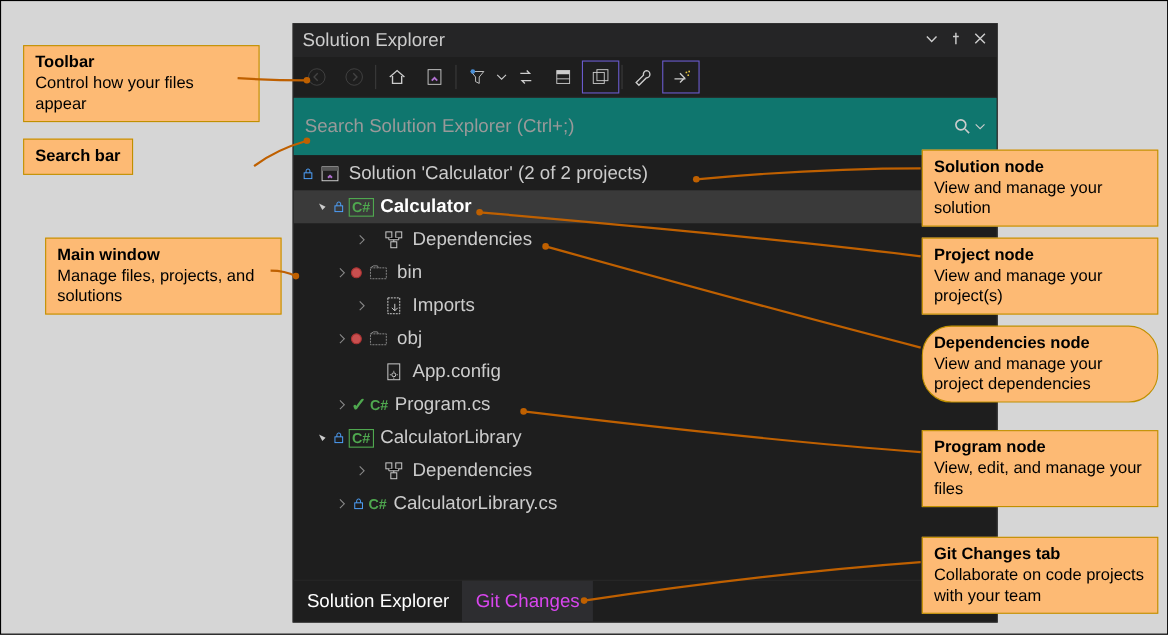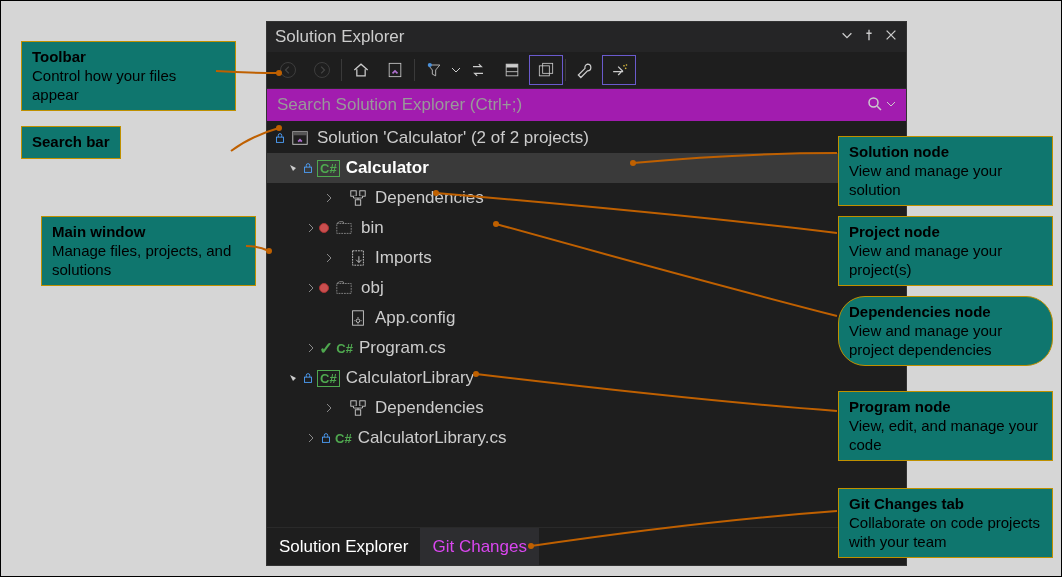--- a/index.html
+++ b/index.html
@@ -51,23 +51,23 @@
     cursor: pointer;
   }
   .tbtn.disabled { opacity: .35; cursor: default;}
   .tbtn.boxed { border: 1.5px solid #6a5acd; }
   .tbtn svg { width: 20px; height: 20px; }
   .tsep { width: 1px; height: 22px; background: #3a3a3a; margin: 0 2px;}
   .drop-arrow { width: 10px; display: inline-flex; align-items:center; justify-content:center;}
 
   .searchbar {
     display: flex;
-    align-items: flex-start;
-    background: #a21caf;
-    padding: 6px 10px;
+    align-items: center;
+    background: #0f766e;
+    padding: 16px 10px;
     font-size: 17px;
     color: #aaa;
   }
   .searchbar input {
     flex: 1;
     background: transparent;
     border: none;
     outline: none;
     color: #ccc;
     font-size: 17px;
@@ -114,21 +114,21 @@
     color: #ccc;
     cursor: pointer;
     display: flex;
     align-items: center;
   }
   .btab.inactive { background: #2d2d30; color: #d946ef;}
   .btab.active { background: #1e1e1e; color: #fff;}
 
   .callout {
     position: absolute;
-    background: #0f766e;
+    background: #fdba74;
     border: 1px solid #bf9000;
     padding: 6px 10px;
     font-size: 15px;
     line-height: 1.25;
     max-width: 215px;
   }
   .callout .ctitle { font-weight: 700; }
   svg.connector { position: absolute; pointer-events: none; overflow: visible;}
   svg.connector path { stroke: #bf6000; stroke-width: 2; fill: none;}
   svg.connector circle { fill: #bf6000;}
@@ -453,21 +453,21 @@
 <div class="callout" style="left:837px; top:215px;">
   <div class="ctitle">Project node</div>
   <div>View and manage your project(s)</div>
 </div>
 <div class="callout" style="left:837px; top:295px;border-radius:27px;">
   <div class="ctitle">Dependencies node</div>
   <div>View and manage your project dependencies</div>
 </div>
 <div class="callout" style="left:837px; top:390px;">
   <div class="ctitle">Program node</div>
-  <div>View, edit, and manage your code</div>
+  <div>View, edit, and manage your files</div>
 </div>
 <div class="callout" style="left:837px; top:487px;">
   <div class="ctitle">Git Changes tab</div>
   <div>Collaborate on code projects with your team</div>
 </div>
 
 <svg class="connector" style="left:0;top:0;width:1062px;height:577px">
   <path d="M215 70 Q245 72 278 72"></path>
     <circle cx="278" cy="72" r="3"></circle>
   <path d="M230 150 Q250 135 278 127"></path>

